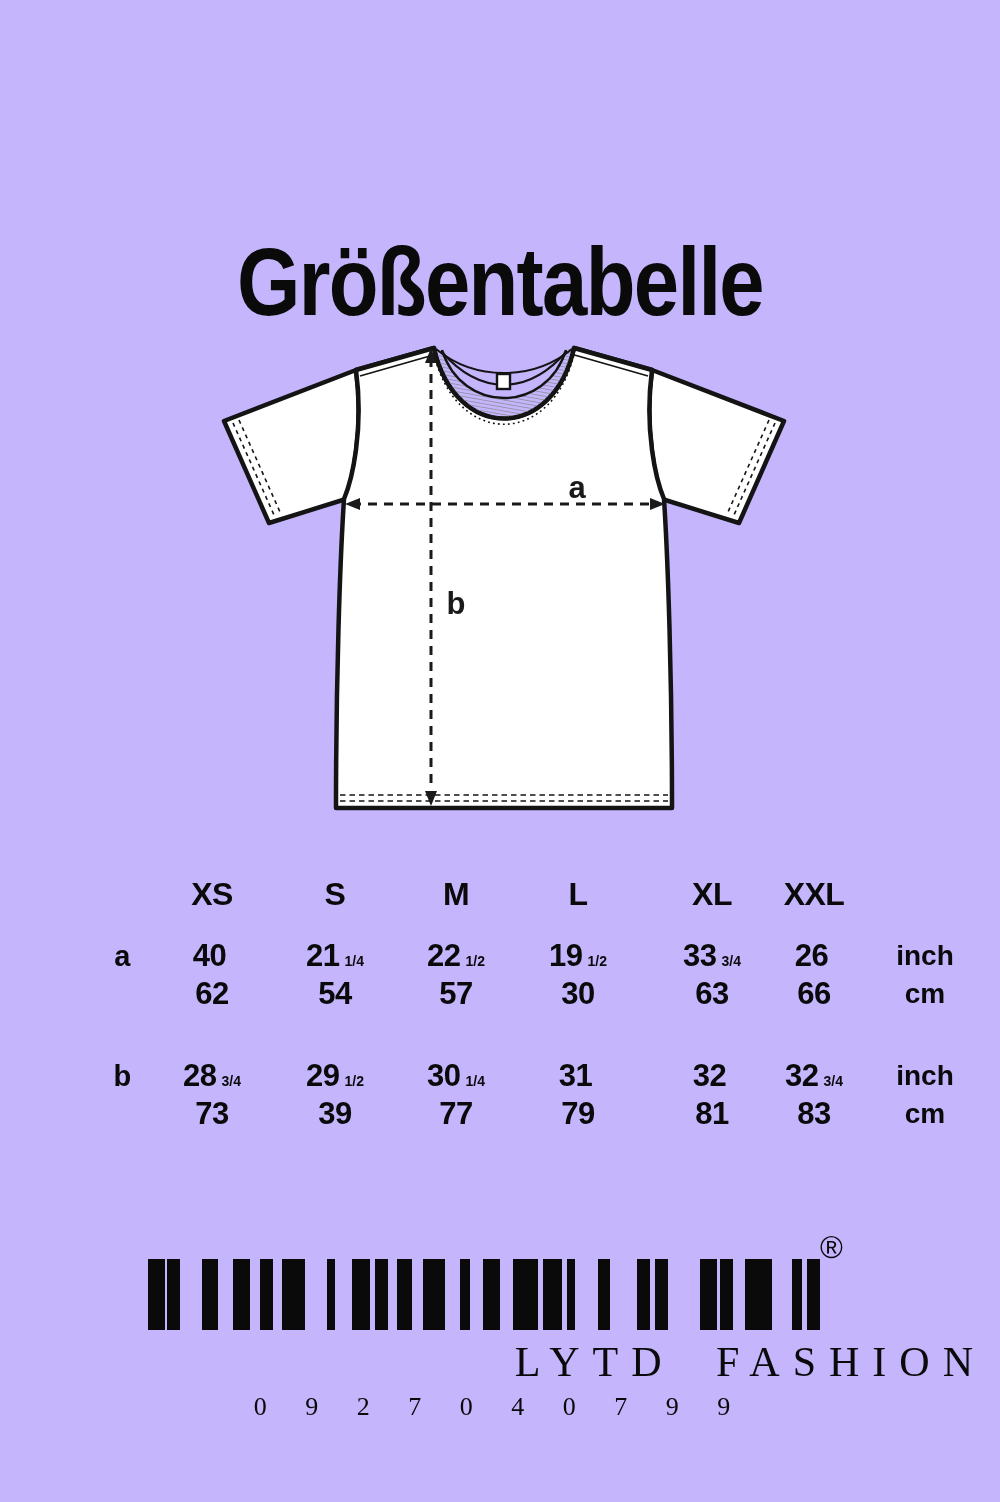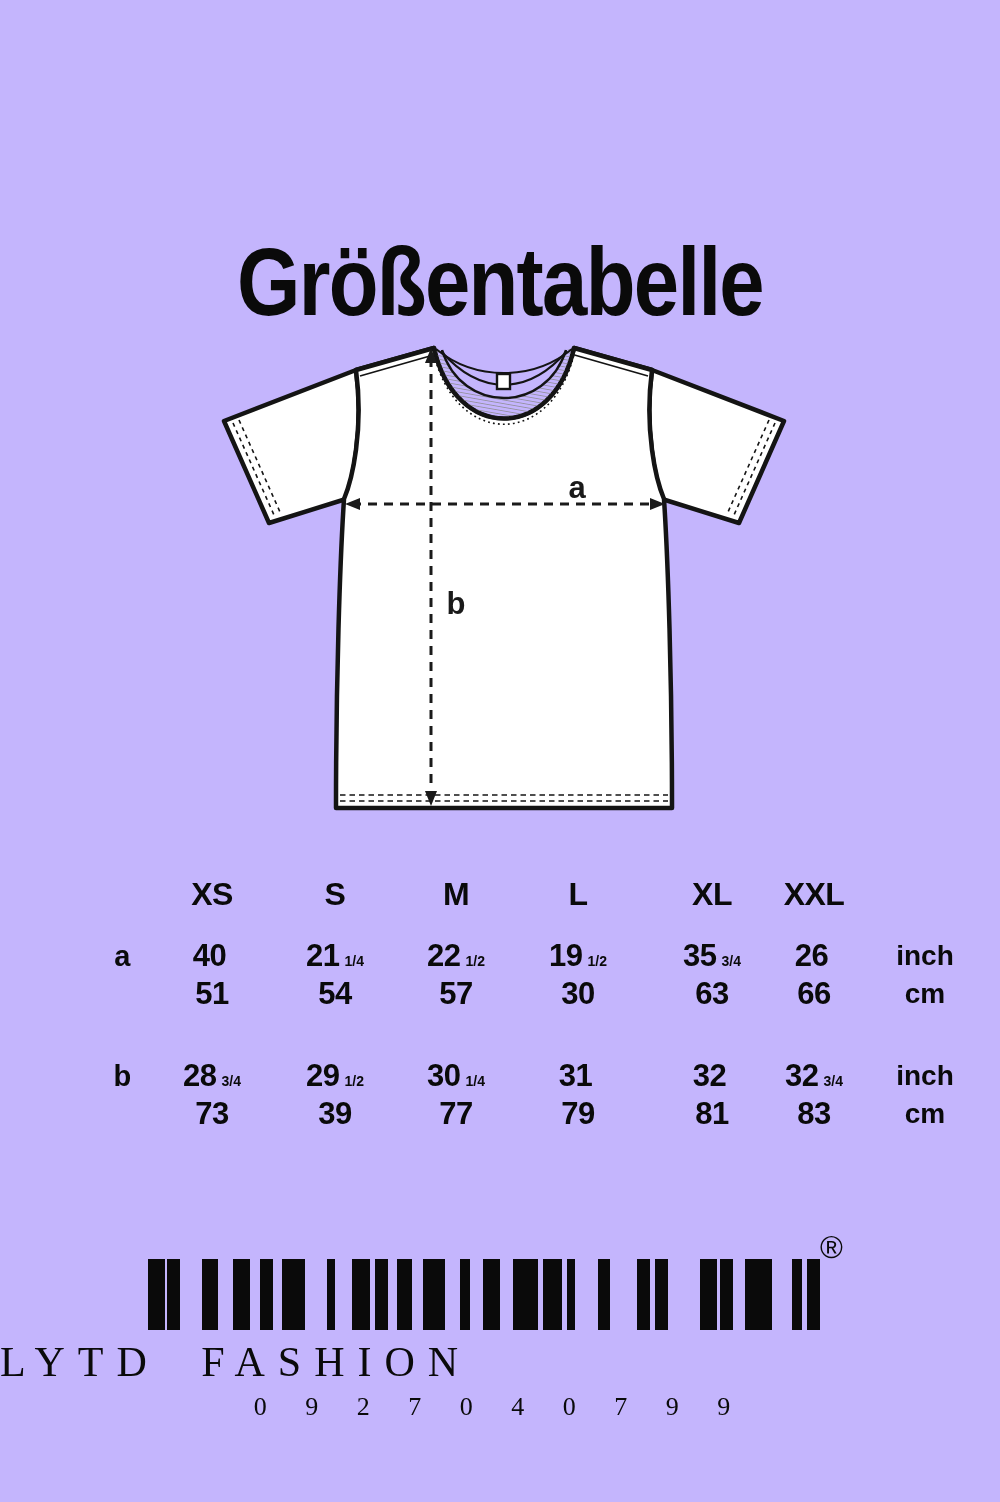--- a/index.html
+++ b/index.html
@@ -28,21 +28,21 @@
   .c-5{left:652px;width:120px;}
   .c-6{left:754px;width:120px;}
   .c-unit{left:885px;width:80px;font-size:28px;letter-spacing:0;}
   .hdr .cell{font-size:32px;}
   
   #barcode{top:1259px;left:148px;width:672px;height:71px;}
   #barcode .bar{position:absolute;top:0;bottom:0;background:#0a0a0a;}
   #registered{top:1230px;left:820px;font-size:31px;font-weight:normal;
     font-family:"Liberation Sans",sans-serif;}
   #brand{
-    top:1338px;left:0;width:1000px;text-align:left;
+    top:1338px;left:0;width:1000px;text-align:right;
     font-family:"Liberation Serif",serif;font-size:42px;
     letter-spacing:13px;word-spacing:18px;white-space:nowrap;
     padding-right:14px;box-sizing:border-box;
   }
   #serial{
     top:1392px;left:0;width:1000px;text-align:center;
     font-family:"Liberation Serif",serif;font-size:26px;
     letter-spacing:16px;white-space:nowrap;
     box-sizing:border-box;
   }
@@ -117,27 +117,27 @@
     <div class="cell c-5">XL</div>
     <div class="cell c-6">XXL</div>
   </div>
 
   <div class="trow" style="top:938px">
     <div class="cell c-label">a</div>
     <div class="cell c-1"><span>40</span><small></small></div>
     <div class="cell c-2"><span>21</span><small>1/4</small></div>
     <div class="cell c-3"><span>22</span><small>1/2</small></div>
     <div class="cell c-4"><span>19</span><small>1/2</small></div>
-    <div class="cell c-5"><span>35</span><small>3/4</small></div>
+    <div class="cell c-5"><span>33</span><small>3/4</small></div>
     <div class="cell c-6"><span>26</span><small></small></div>
     <div class="cell c-unit">inch</div>
   </div>
 
   <div class="trow" style="top:976px">
-    <div class="cell c-1">51</div>
+    <div class="cell c-1">62</div>
     <div class="cell c-2">54</div>
     <div class="cell c-3">57</div>
     <div class="cell c-4">30</div>
     <div class="cell c-5">63</div>
     <div class="cell c-6">66</div>
     <div class="cell c-unit">cm</div>
   </div>
 
   <div class="trow" style="top:1058px">
     <div class="cell c-label">b</div>

